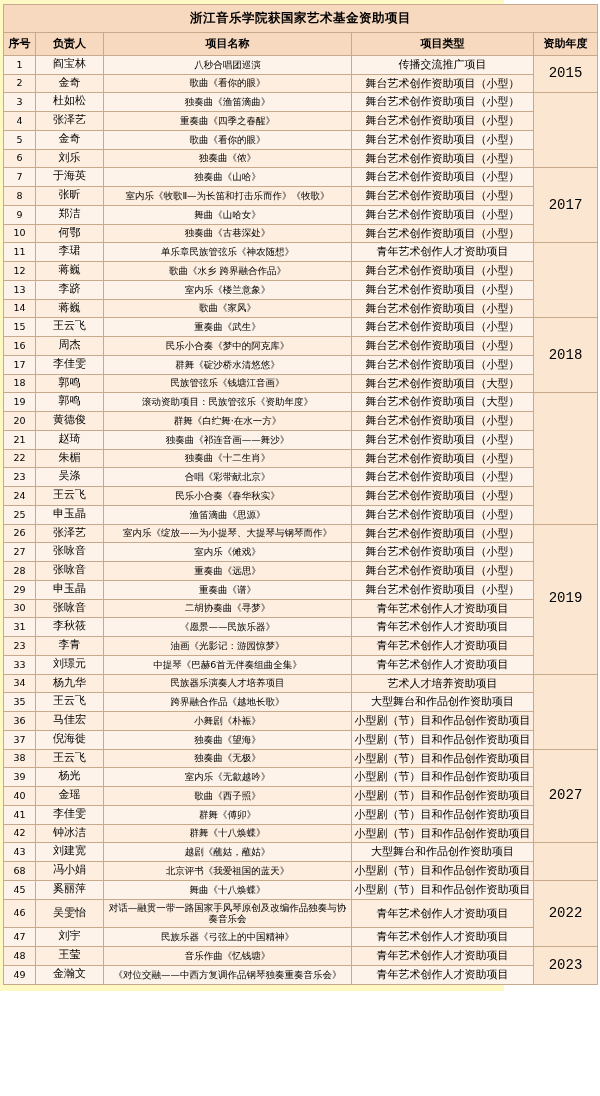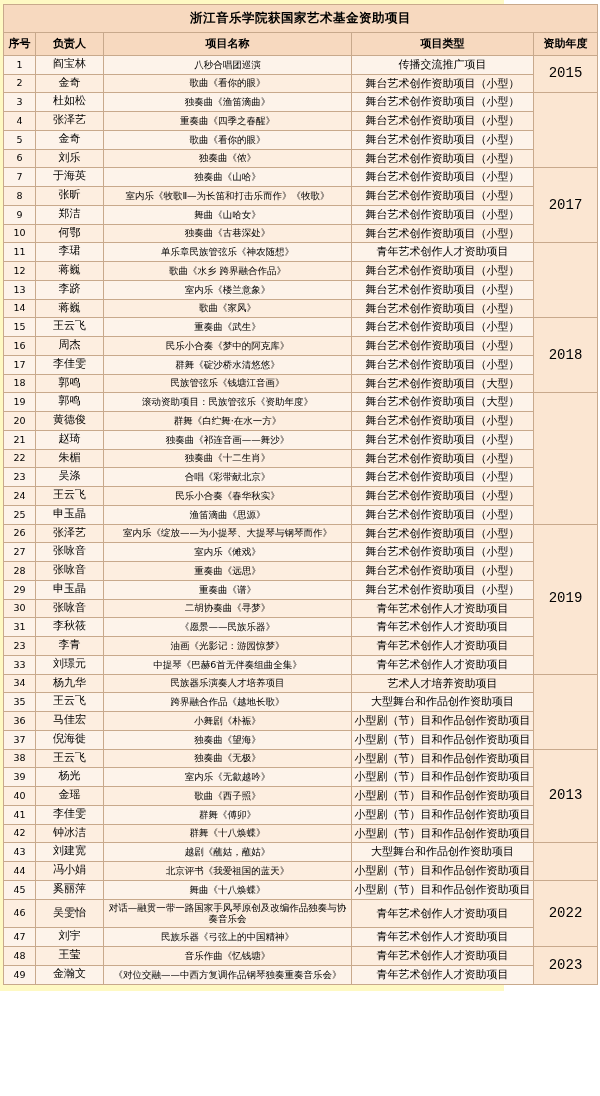--- a/index.html
+++ b/index.html
@@ -319,21 +319,21 @@
           <td class="idx">37</td>
           <td class="name">倪海徙</td>
           <td class="proj">独奏曲《望海》</td>
           <td class="type">小型剧（节）目和作品创作资助项目</td>
         </tr>
         <tr class="band-b">
           <td class="idx">38</td>
           <td class="name">王云飞</td>
           <td class="proj">独奏曲《无极》</td>
           <td class="type">小型剧（节）目和作品创作资助项目</td>
-          <td class="year" rowspan="5">2013</td>
+          <td class="year" rowspan="5">2027</td>
         </tr>
         <tr class="band-a">
           <td class="idx">39</td>
           <td class="name">杨光</td>
           <td class="proj">室内乐《无歙越吟》</td>
           <td class="type">小型剧（节）目和作品创作资助项目</td>
         </tr>
         <tr class="band-b">
           <td class="idx">40</td>
           <td class="name">金瑶</td>
@@ -353,21 +353,21 @@
           <td class="type">小型剧（节）目和作品创作资助项目</td>
         </tr>
         <tr class="band-a">
           <td class="idx">43</td>
           <td class="name">刘建宽</td>
           <td class="proj">越剧《蘸姑，蘸姑》</td>
           <td class="type">大型舞台和作品创作资助项目</td>
           <td class="year" rowspan="2"></td>
         </tr>
         <tr class="band-b">
-          <td class="idx">44</td>
+          <td class="idx">68</td>
           <td class="name">冯小娟</td>
           <td class="proj">北京评书《我爱祖国的蓝天》</td>
           <td class="type">小型剧（节）目和作品创作资助项目</td>
         </tr>
         <tr class="band-a">
           <td class="idx">45</td>
           <td class="name">奚丽萍</td>
           <td class="proj">舞曲《十八焕蝶》</td>
           <td class="type">小型剧（节）目和作品创作资助项目</td>
           <td class="year" rowspan="3">2022</td>

